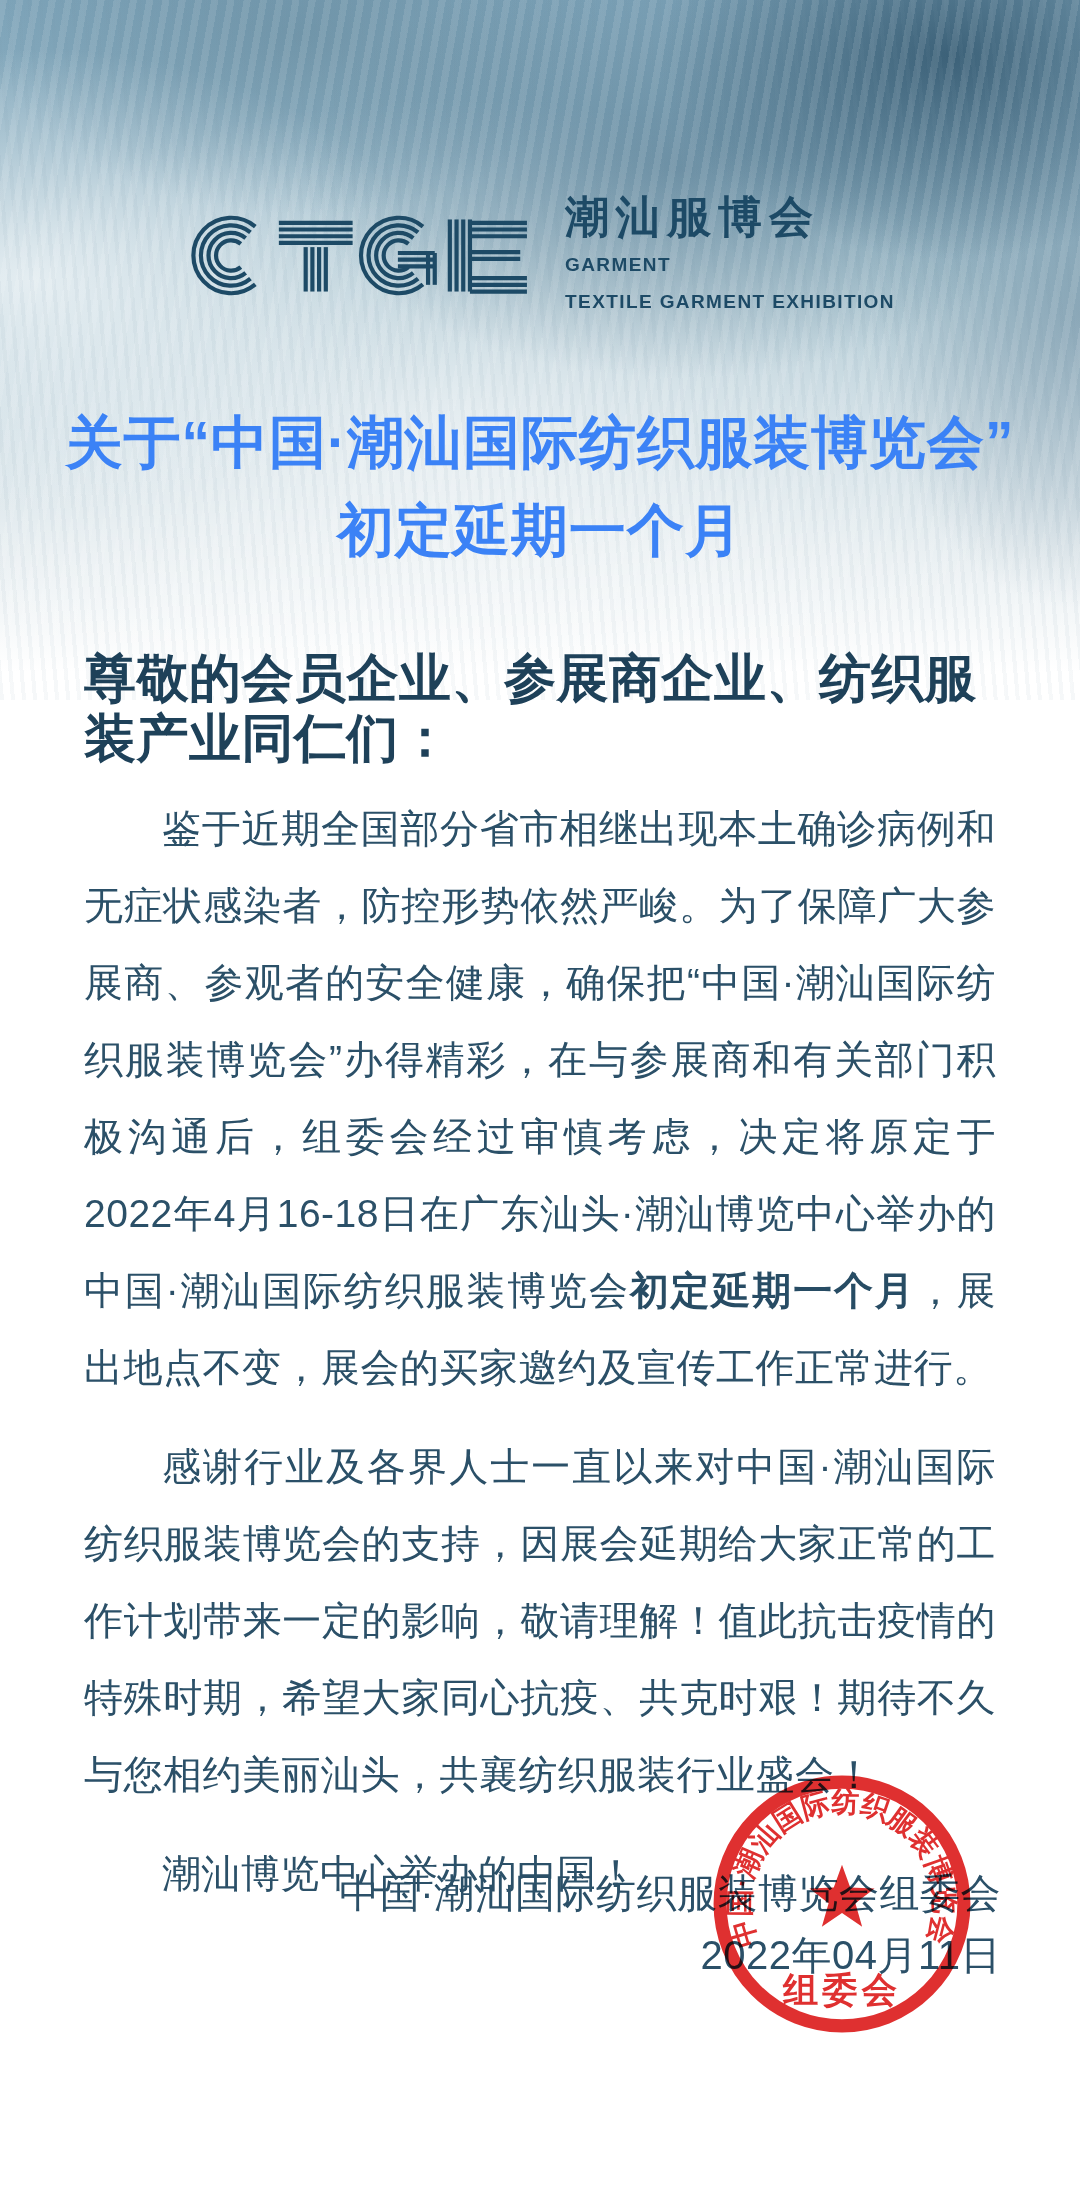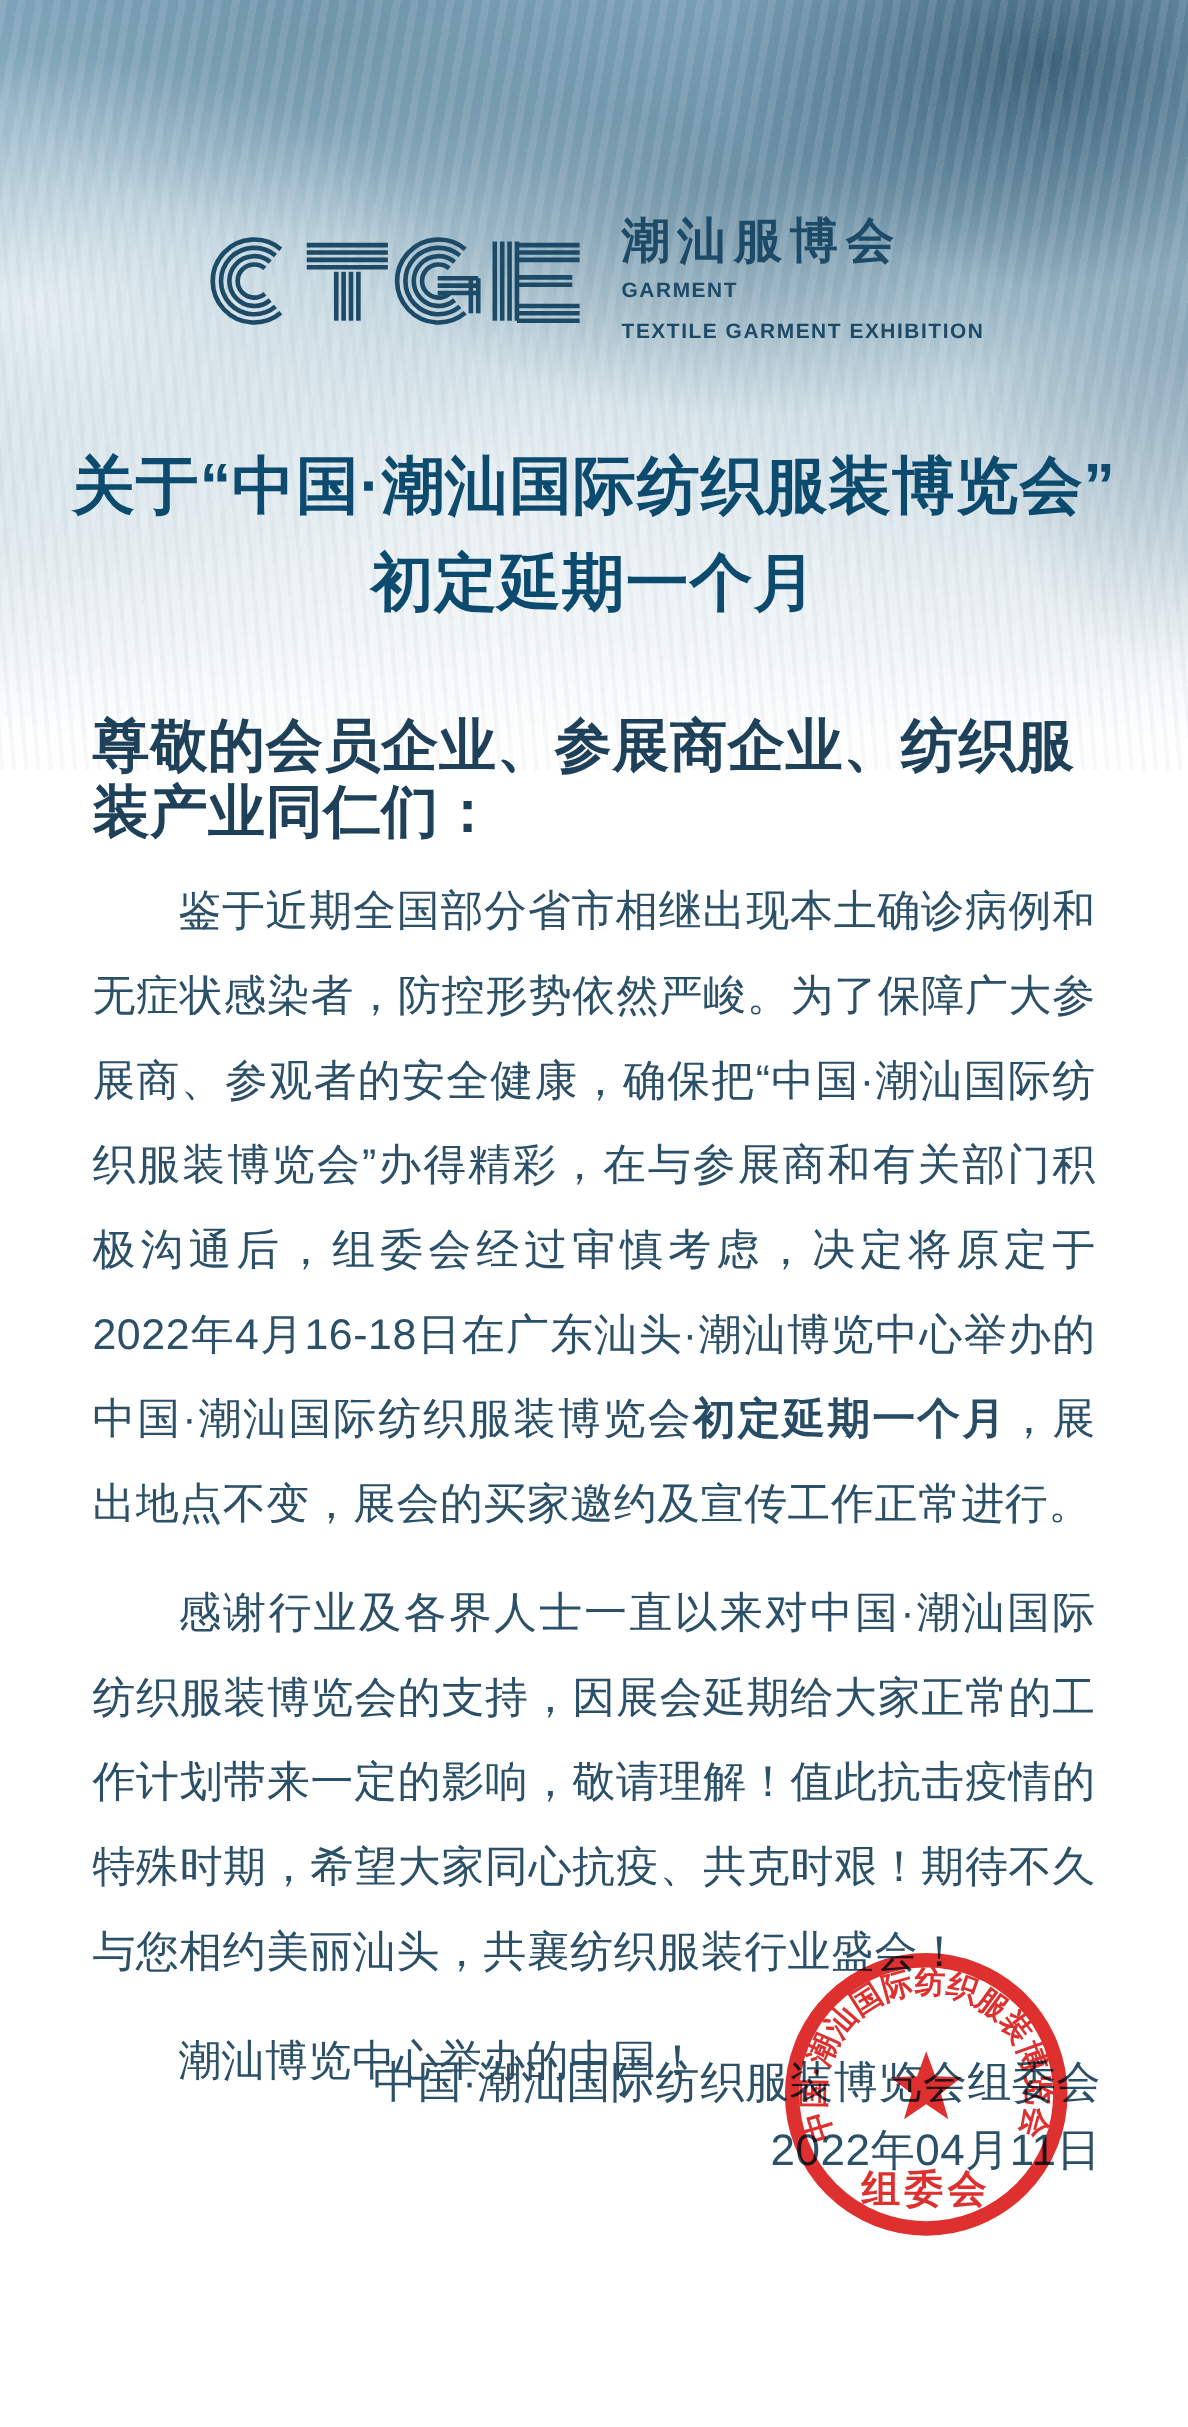--- a/index.html
+++ b/index.html
@@ -32,32 +32,32 @@
 
   
   .logo-row{
     position:absolute;top:196px;left:0;width:1080px;
     display:flex;justify-content:center;align-items:center;gap:28px;
   }
   .ctge-svg{display:block;}
   .logo-text{color:#1d4a66;text-align:left;}
   .logo-cn{
     font-size:44px;font-weight:800;letter-spacing:7px;line-height:1.1;
-    color:#1d4a66;white-space:nowrap;
+    color:#1d4a66;white-space:nowrap;font-family:Liberation Mono, monospace;
   }
   .logo-en1,.logo-en2{
     font-size:19px;font-weight:700;letter-spacing:1.4px;line-height:1.28;
     color:#1d4a66;white-space:nowrap;margin-top:12px;
   }
   .logo-en1{margin-top:9px;}
 
   
   .title{
     position:absolute;top:398px;left:0;width:1080px;
-    text-align:center;color:#0c4a6e;font-weight:800;
+    text-align:center;color:#3b82f6;font-weight:800;
     font-size:57px;line-height:88px;letter-spacing:1px;
   }
 
   
   .content{
     position:absolute;top:648px;left:84px;width:912px;
     color:#2b5068;font-size:39px;
   }
   .greeting{
     font-weight:700;color:#1e4159;font-size:52px;line-height:60px;

